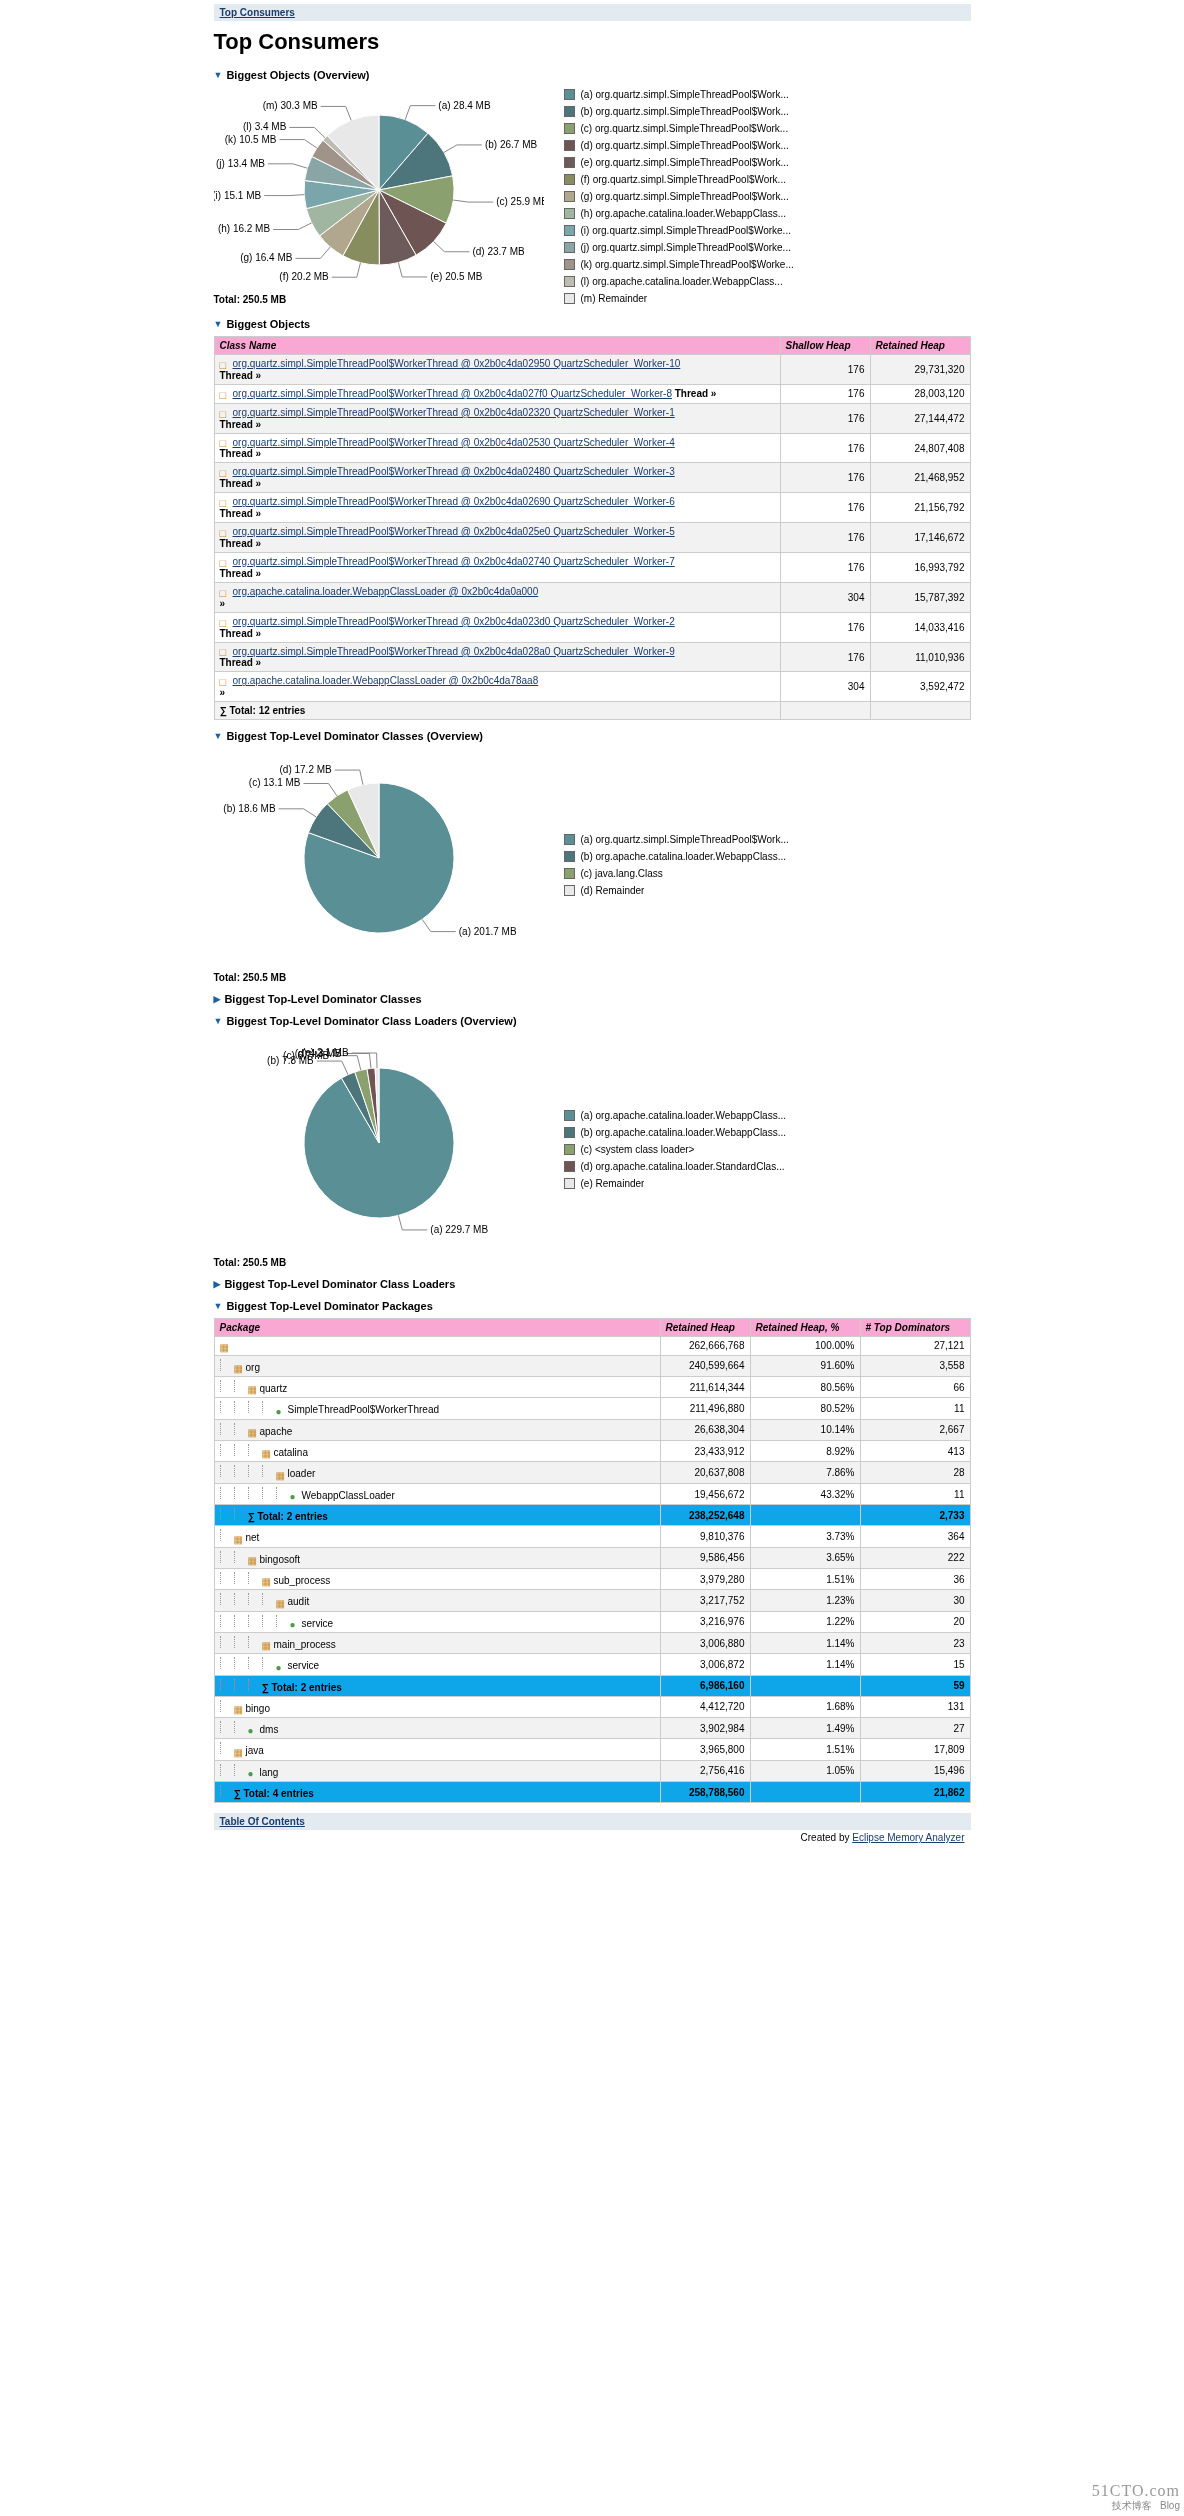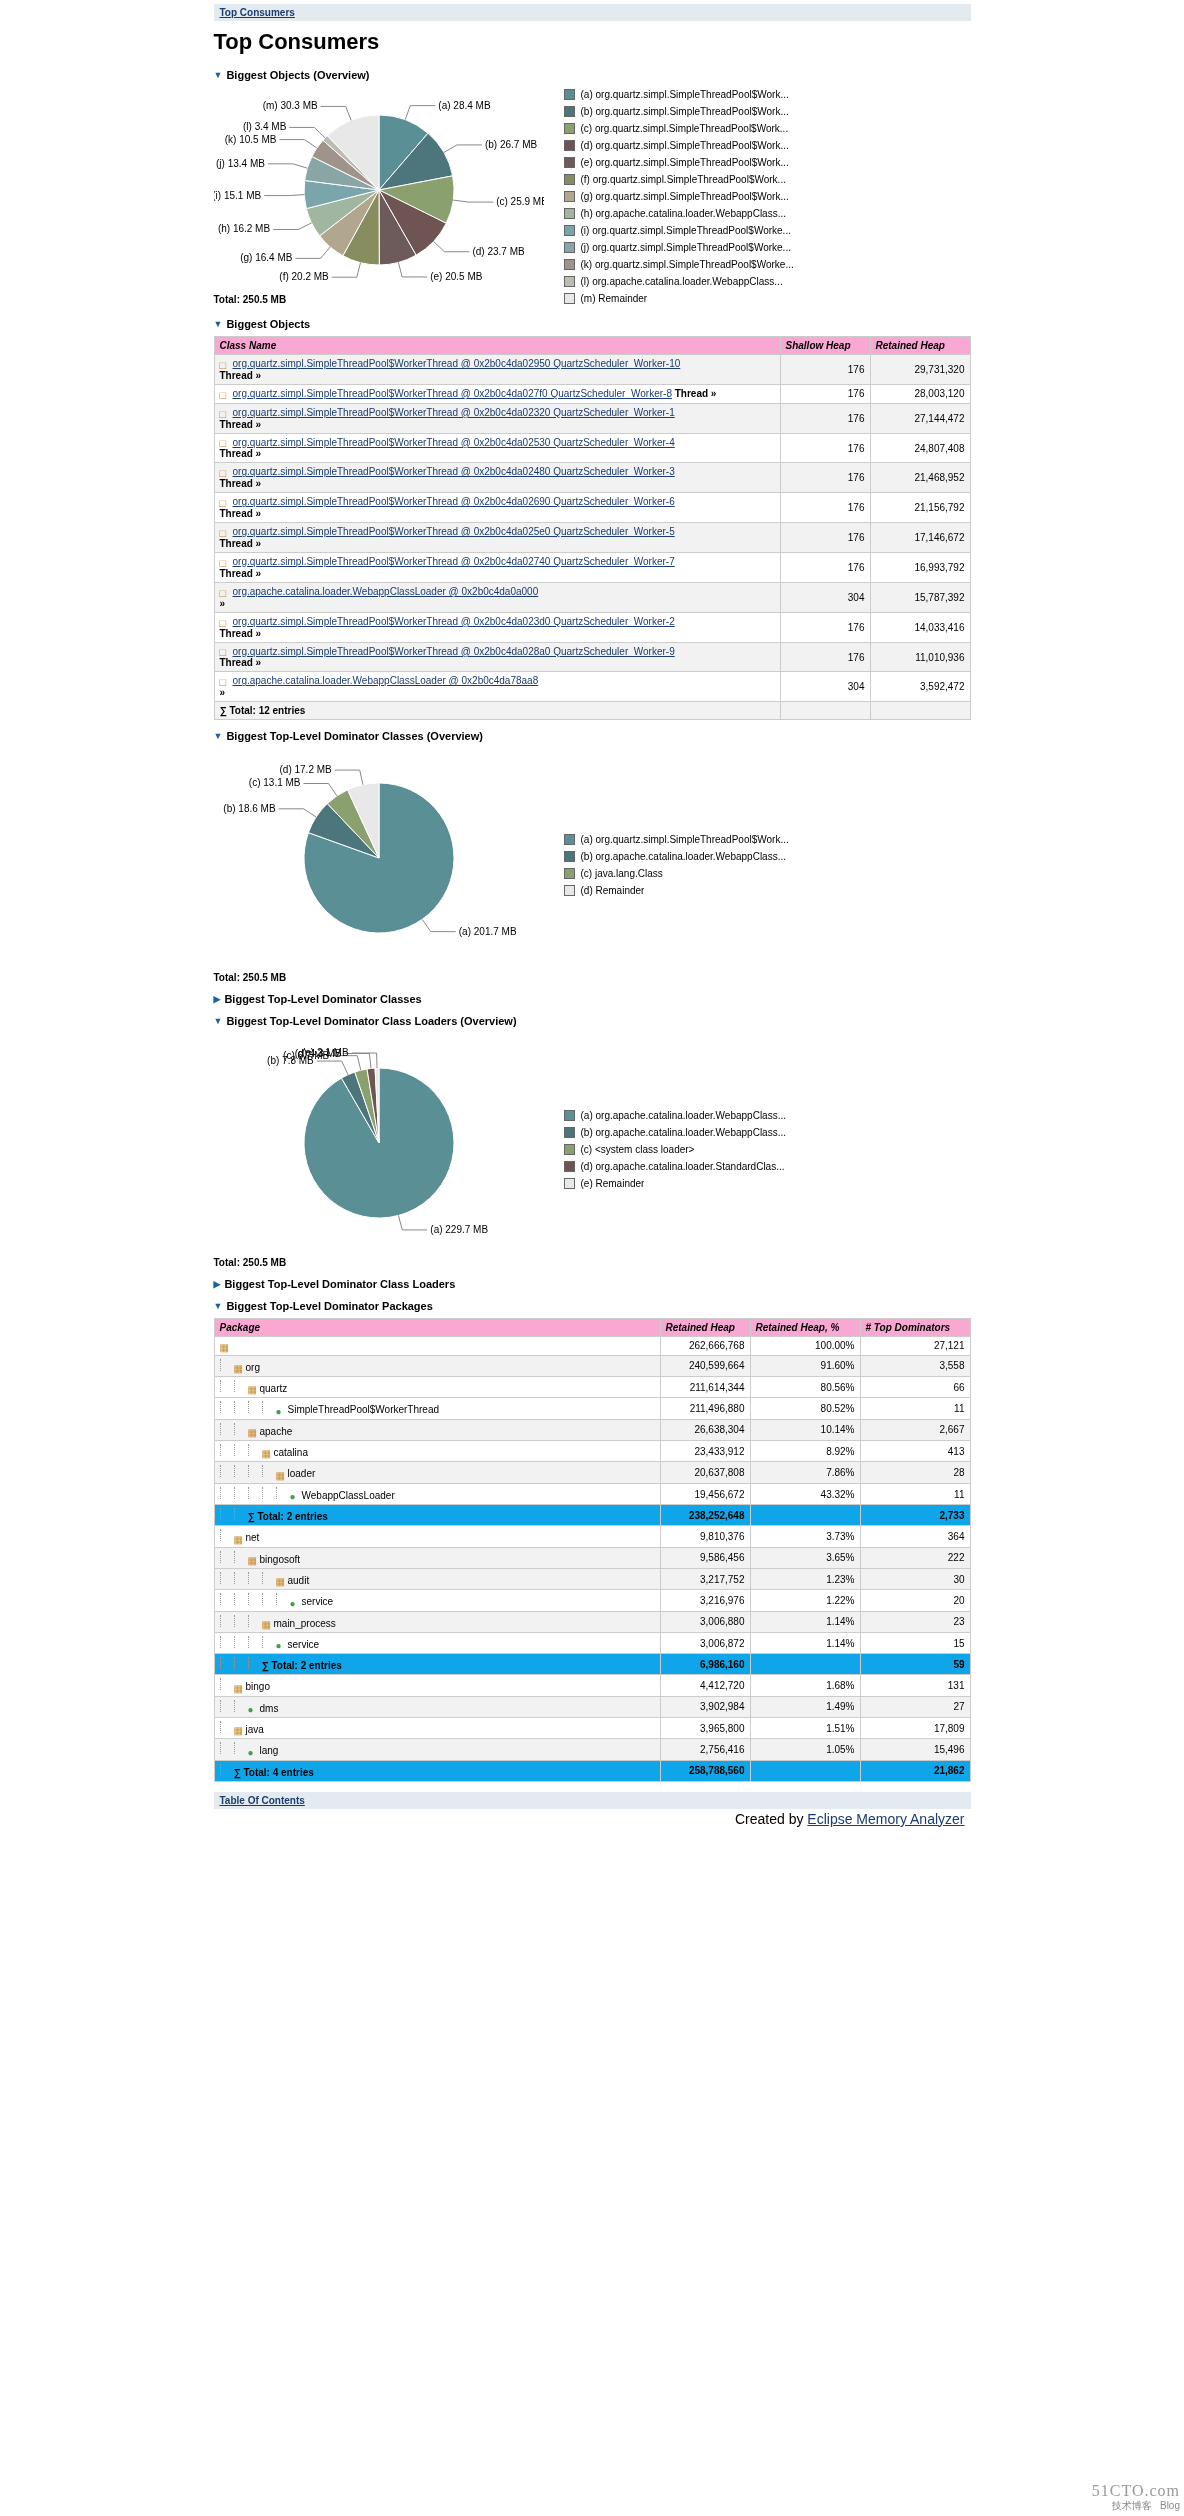--- a/index.html
+++ b/index.html
@@ -71,21 +71,21 @@
     line-height: 1.2;
   }
   .wm .big { font-family: Georgia, serif; font-size: 16px; color: #999; letter-spacing: 1px;}
   .tree-cell { white-space: nowrap; }
   .tree-ind { display: inline-block; }
   .pkg-ico { display: inline-block; width: 10px; height: 10px; vertical-align: middle; margin-right: 2px;}
   .pkg-ico.pkg::before { content:"▦"; color:#c78a2a; font-size:10px;}
   .pkg-ico.cls::before { content:"●"; color:#4a9c4a; font-size:10px;}
   .footer-bar { background:#e3ebf1; padding:3px 6px; margin-top:10px;}
   .footer-bar a { color:#1a3c6e; font-weight:bold; text-decoration:underline; font-size:10px;}
-  .created { text-align:right; font-size:14px; padding:2px 6px;}
+  .created { text-align:right; font-size:10px; padding:2px 6px;}
   .created a { color:#1a3c6e; text-decoration:underline;}
   .pkg-table { width: 460px; }
   .pie-line { stroke:#888; stroke-width:1; fill:none; }
   tr.totrow td { font-weight:bold; background:#0ea5e9;}
 </style>
 </head>
 <body>
 
 <div class="page">
   <div class="top-link-bar">
@@ -456,20 +456,26 @@
           <td class="num">9,810,376</td>
           <td class="num">3.73%</td>
           <td class="num">364</td>
         </tr>
         <tr class="alt">
           <td class="tree-cell"><span class="tree-ind" style="width:14px;border-left:1px dotted #999;height:12px;"></span><span class="tree-ind" style="width:14px;border-left:1px dotted #999;height:12px;"></span><span class="pkg-ico pkg"></span><span>bingosoft</span></td>
           <td class="num">9,586,456</td>
           <td class="num">3.65%</td>
           <td class="num">222</td>
         </tr>
+        <tr>
+          <td class="tree-cell"><span class="tree-ind" style="width:14px;border-left:1px dotted #999;height:12px;"></span><span class="tree-ind" style="width:14px;border-left:1px dotted #999;height:12px;"></span><span class="tree-ind" style="width:14px;border-left:1px dotted #999;height:12px;"></span><span class="pkg-ico pkg"></span><span>sub_process</span></td>
+          <td class="num">3,979,280</td>
+          <td class="num">1.51%</td>
+          <td class="num">36</td>
+        </tr>
         <tr class="alt">
           <td class="tree-cell"><span class="tree-ind" style="width:14px;border-left:1px dotted #999;height:12px;"></span><span class="tree-ind" style="width:14px;border-left:1px dotted #999;height:12px;"></span><span class="tree-ind" style="width:14px;border-left:1px dotted #999;height:12px;"></span><span class="tree-ind" style="width:14px;border-left:1px dotted #999;height:12px;"></span><span class="pkg-ico pkg"></span><span>audit</span></td>
           <td class="num">3,217,752</td>
           <td class="num">1.23%</td>
           <td class="num">30</td>
         </tr>
         <tr>
           <td class="tree-cell"><span class="tree-ind" style="width:14px;border-left:1px dotted #999;height:12px;"></span><span class="tree-ind" style="width:14px;border-left:1px dotted #999;height:12px;"></span><span class="tree-ind" style="width:14px;border-left:1px dotted #999;height:12px;"></span><span class="tree-ind" style="width:14px;border-left:1px dotted #999;height:12px;"></span><span class="tree-ind" style="width:14px;border-left:1px dotted #999;height:12px;"></span><span class="pkg-ico cls"></span><span>service</span></td>
           <td class="num">3,216,976</td>
           <td class="num">1.22%</td>

